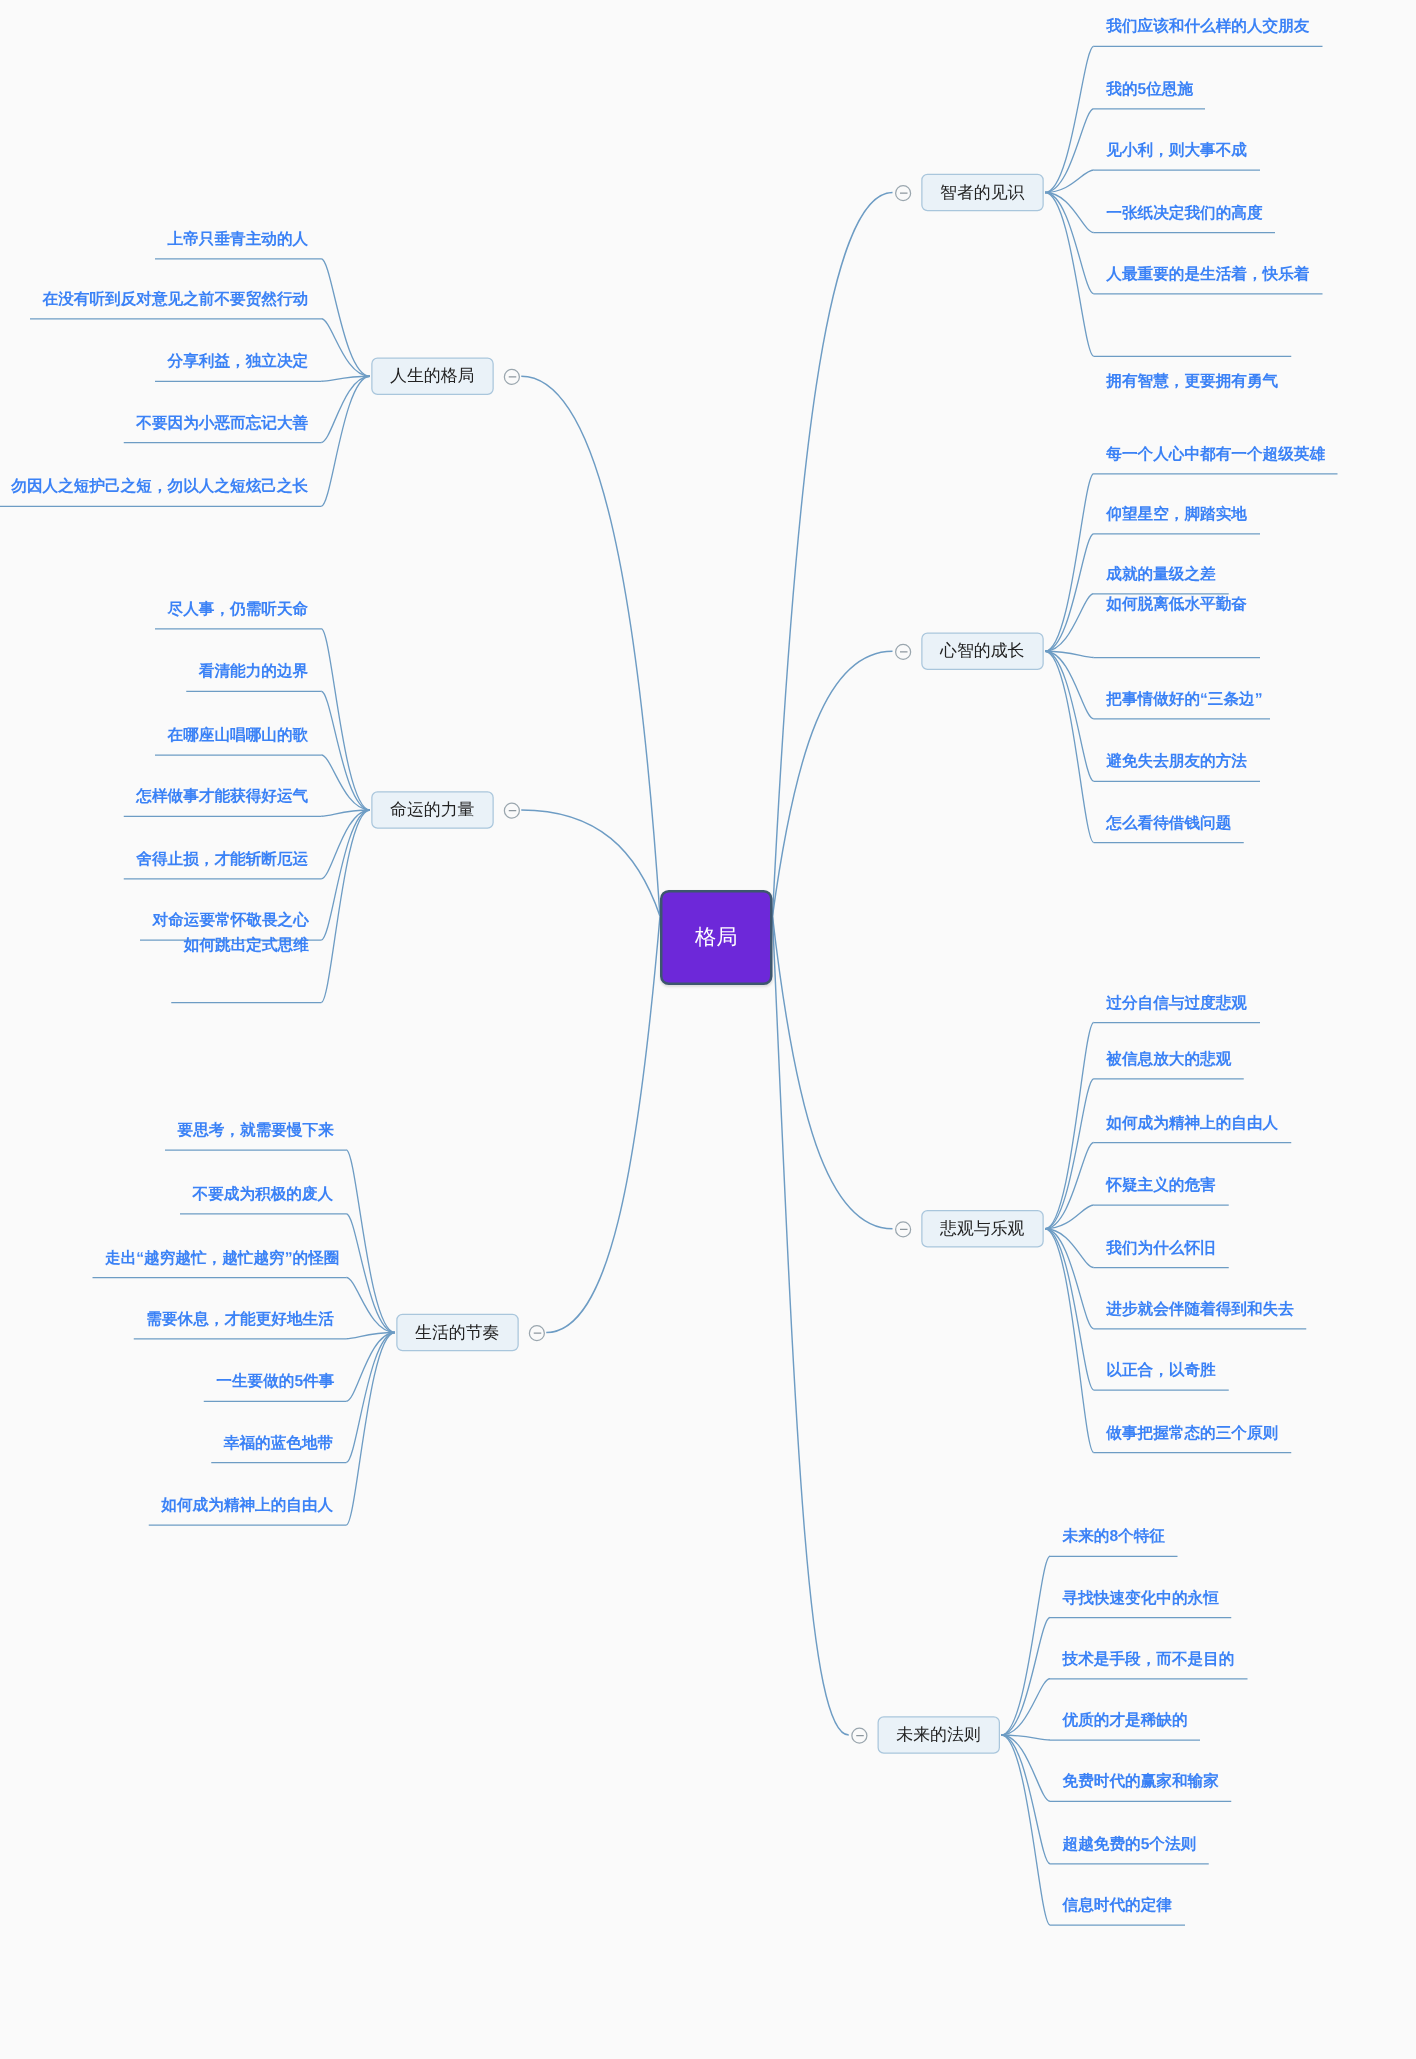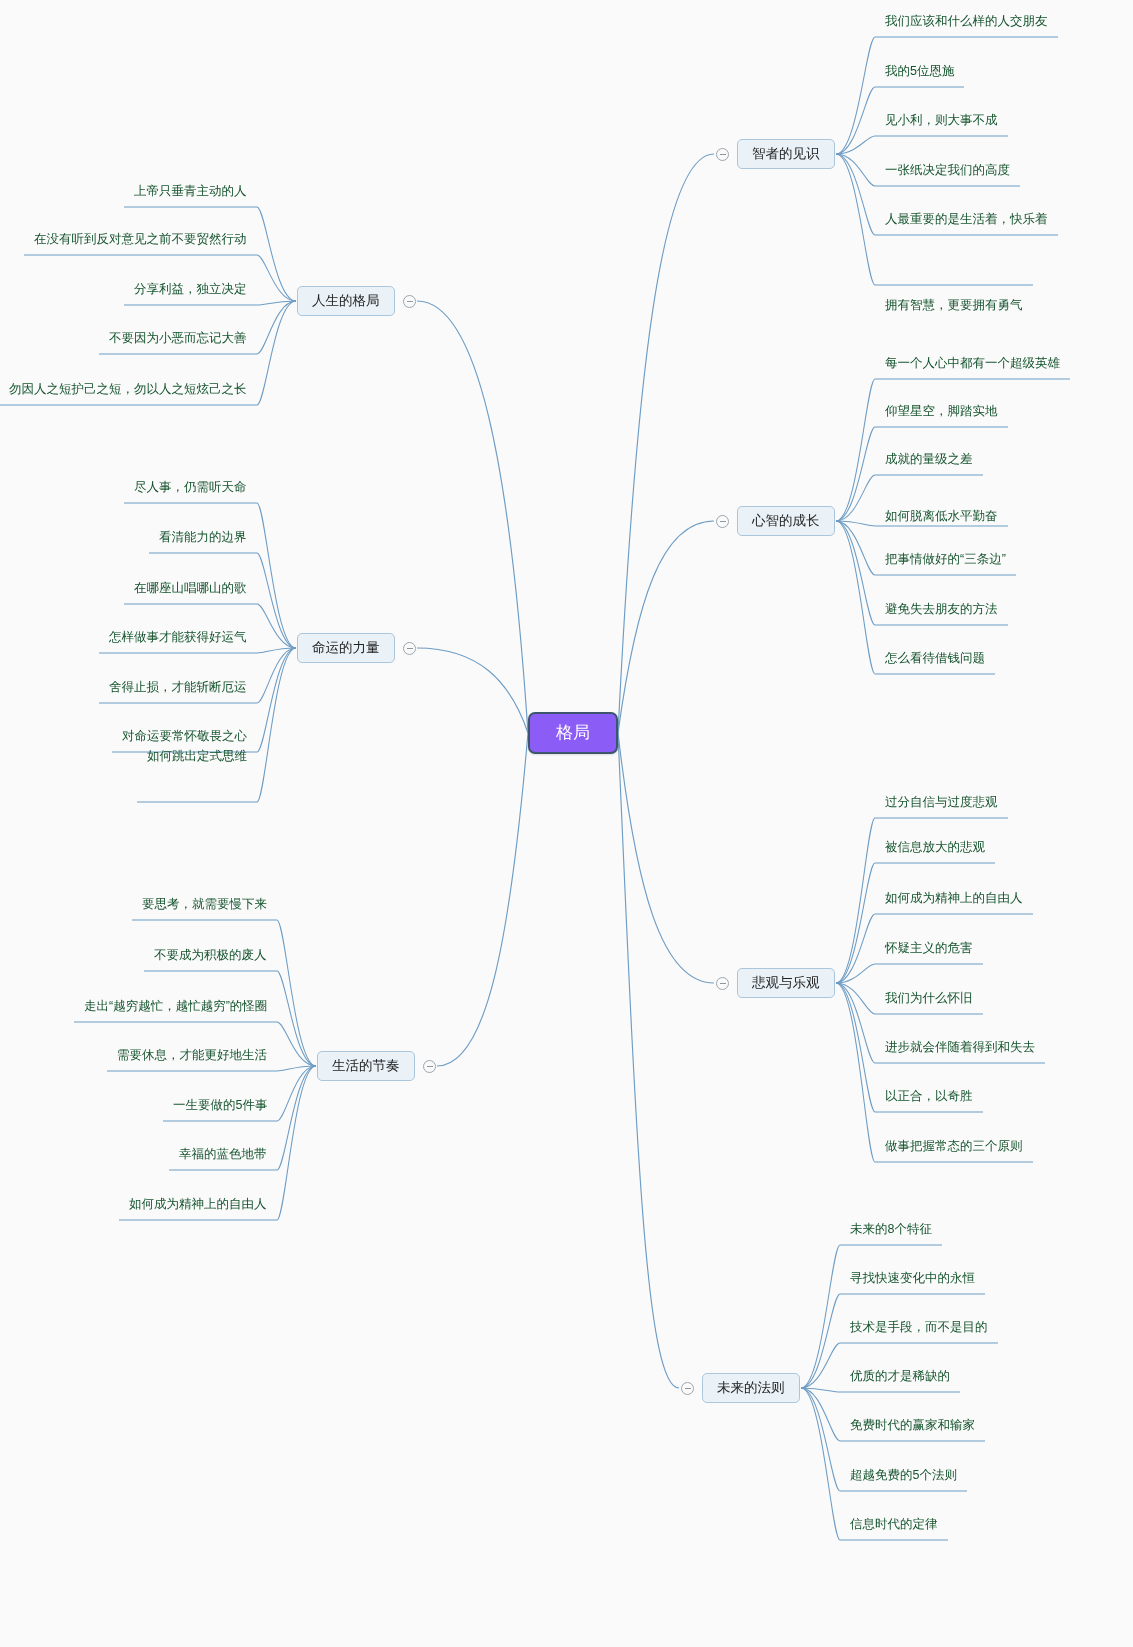--- a/index.html
+++ b/index.html
@@ -21,49 +21,50 @@
     width: 1133px; height: 1647px;
     pointer-events: none;
   }
   .node {
     position: absolute;
     box-sizing: border-box;
     white-space: nowrap;
   }
   
   .node-root {
-    background: #8b5cf6;
+    background: #6d28d9;
     border: 2px solid #3d566e;
     border-radius: 7px;
     color: #ffffff;
     font-size: 17px;
-    padding: 9px 26px;
+    padding: 26px 26px;
     line-height: 1.2;
     text-align: center;
     box-shadow: 0 1px 2px rgba(0,0,0,0.12);
   }
   
   .node-branch {
     background: #eaf2f8;
     border: 1px solid #a9c6dc;
     border-radius: 5px;
     color: #222222;
     font-size: 13.5px;
     padding: 6px 14px;
     line-height: 1.2;
     text-align: center;
   }
   
   .node-leaf {
-    color: #14532d;
+    color: #3b82f6;
     font-size: 12.5px;
     line-height: 1.25;
     padding: 0 10px 4px 10px;
     background: transparent;
     border: 0;
+    font-weight: bold;
   }
   .collapse-toggle {
     position: absolute;
     width: 13px; height: 13px;
     border: 1px solid #9aa6ae;
     border-radius: 50%;
     background: #fafafa;
     box-sizing: border-box;
   }
   .collapse-toggle::before {
@@ -189,21 +190,21 @@
       <div class="node node-leaf" style="top: 64px; left: 875px;">我的5位恩施</div>
       <div class="node node-leaf" style="top: 113px; left: 875px;">见小利，则大事不成</div>
       <div class="node node-leaf" style="top: 163px; left: 875px;">一张纸决定我们的高度</div>
       <div class="node node-leaf" style="top: 212px; left: 875px;">人最重要的是生活着，快乐着</div>
       <div class="node node-leaf" style="top: 262px; left: 875px; margin-top: 36px;">拥有智慧，更要拥有勇气</div>
       <div class="node node-branch" style="left: 737px; top: 506px;"><span>心智的成长</span></div>
       <div class="collapse-toggle" style="left: 716px; top: 514.5px;"></div>
       <div class="node node-leaf" style="top: 356px; left: 875px;">每一个人心中都有一个超级英雄</div>
       <div class="node node-leaf" style="top: 404px; left: 875px;">仰望星空，脚踏实地</div>
       <div class="node node-leaf" style="top: 452px; left: 875px;">成就的量级之差</div>
-      <div class="node node-leaf" style="top: 509px; left: 875px; text-align: center;">如何脱离低水平勤奋</div>
+      <div class="node node-leaf" style="top: 476px; left: 875px; text-align: center;">如何脱离低水平勤奋</div>
       <div class="node node-leaf" style="top: 552px; left: 875px;">把事情做好的“三条边”</div>
       <div class="node node-leaf" style="top: 602px; left: 875px;">避免失去朋友的方法</div>
       <div class="node node-leaf" style="top: 651px; left: 875px;">怎么看待借钱问题</div>
       <div class="node node-branch" style="left: 737px; top: 968px;"><span>悲观与乐观</span></div>
       <div class="collapse-toggle" style="left: 716px; top: 976.5px;"></div>
       <div class="node node-leaf" style="top: 795px; left: 875px;">过分自信与过度悲观</div>
       <div class="node node-leaf" style="top: 840px; left: 875px;">被信息放大的悲观</div>
       <div class="node node-leaf" style="top: 891px; left: 875px;">如何成为精神上的自由人</div>
       <div class="node node-leaf" style="top: 941px; left: 875px;">怀疑主义的危害</div>
       <div class="node node-leaf" style="top: 991px; left: 875px;">我们为什么怀旧</div>

